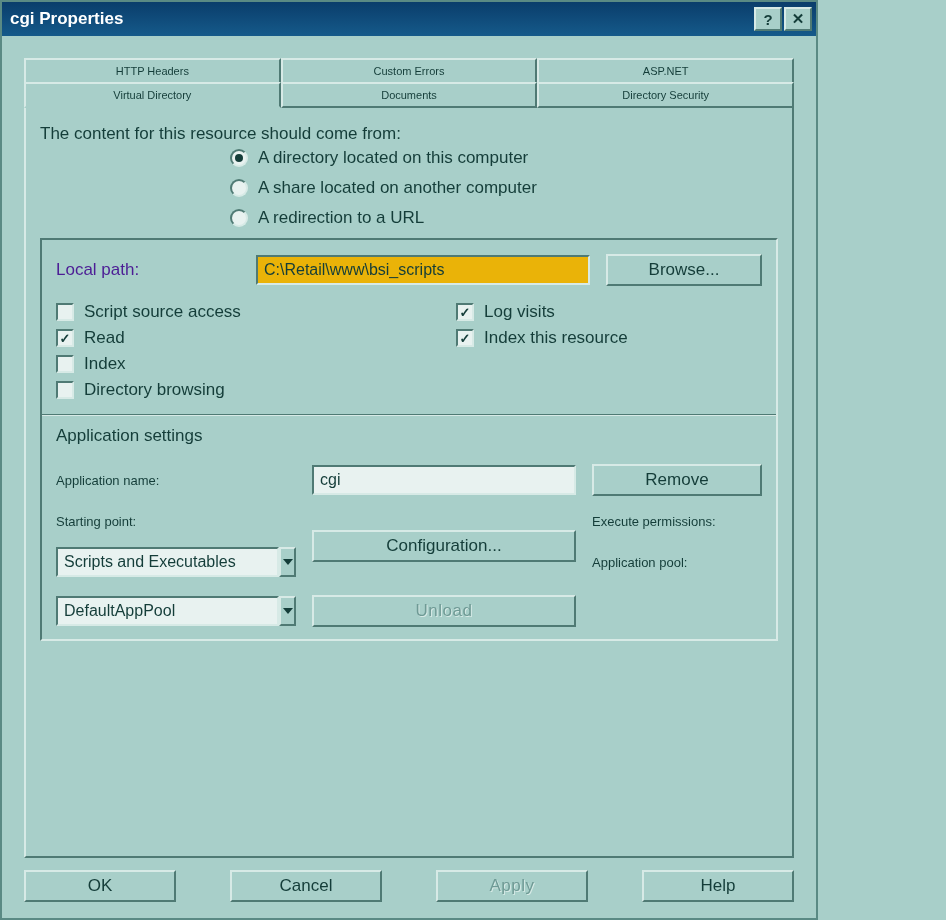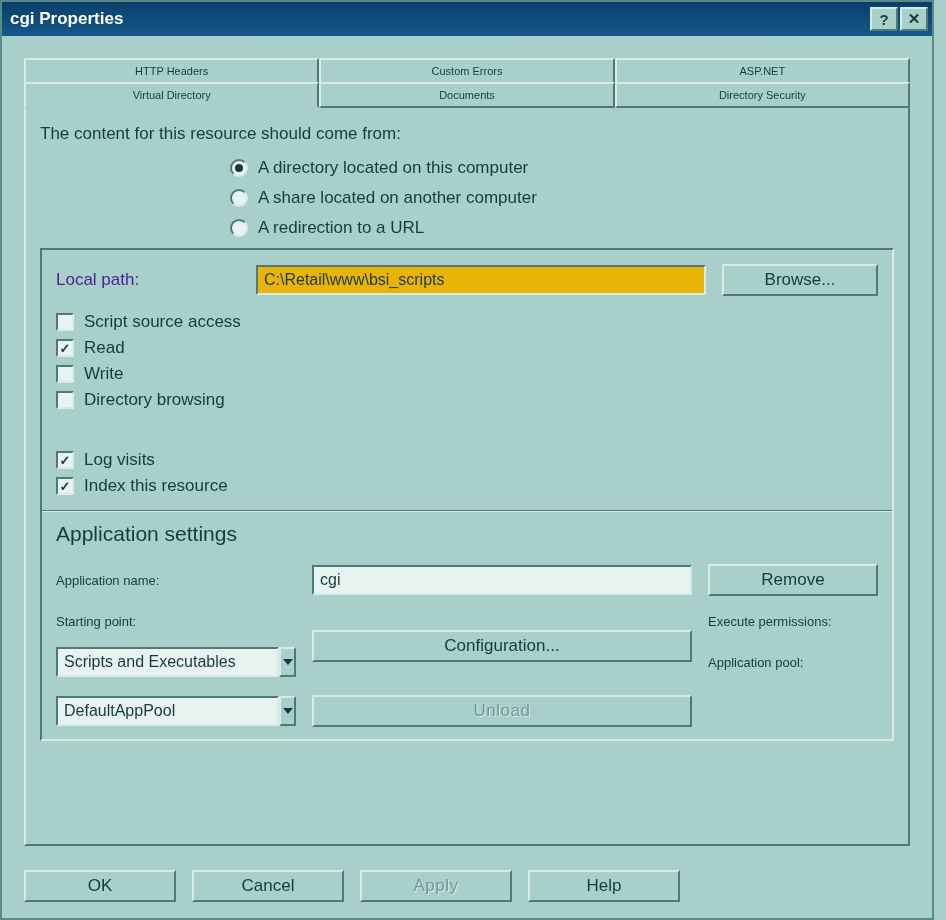--- a/index.html
+++ b/index.html
@@ -6,21 +6,21 @@
   body {
     margin: 0;
     font-family: Tahoma, Verdana, sans-serif;
     font-size: 15px;
     background: #a8cfc9;
     width: 946px;
     height: 920px;
     overflow: hidden;
   }
   .window {
-    width: 934px;
+    width: 818px;
     height: 920px;
     border: 2px solid #5a8a84;
     background: #a8cfc9;
     display: flex;
     flex-direction: column;
   }
   .titlebar {
     background: linear-gradient(#0a3d6b, #155a8a);
     color: #fff;
     display: flex;
@@ -83,21 +83,21 @@
   .tab-panel {
     border: 2px solid;
     border-color: #d7eae6 #4f7a74 #4f7a74 #d7eae6;
     margin-top: -2px;
     padding: 16px 14px 18px 14px;
     flex: 1;
   }
   .prompt {
     font-size: 17px;
     color: #143d39;
-    margin-bottom: 14px;
+    margin-bottom: 4px;
   }
   .radio-group {
     margin-left: 190px;
     margin-bottom: 5px;
   }
   .radio-row {
     display: flex;
     align-items: center;
     gap: 10px;
     margin-bottom: 10px;
@@ -168,21 +168,20 @@
   .btn.disabled {
     color: #6f9a95;
     text-shadow: 1px 1px 0 #d7eae6;
     letter-spacing: 0.5px;
   }
   .btn-gap { width: 16px; }
   
   .checks {
     display: flex;
     gap: 40px;
-    flex-direction: column;
   }
   .check-col {
     display: flex;
     flex-direction: column;
     gap: 6px;
   }
   .check-col.left { width: 360px; }
   .check-row {
     display: flex;
     align-items: center;
@@ -203,21 +202,21 @@
     font-weight: bold;
     color: #143d39;
   }
   .hr {
     height: 2px;
     background: #4f7a74;
     border-bottom: 1px solid #d7eae6;
     margin: 14px -14px 10px -14px;
   }
   .section-heading {
-    font-size: 21px;
+    font-size: 17px;
     color: #143d39;
     margin-bottom: 18px;
   }
   .app-grid {
     display: grid;
     grid-template-columns: 240px 1fr 170px;
     column-gap: 16px;
     row-gap: 18px;
     align-items: center;
   }
@@ -236,23 +235,23 @@
     background: #a8cfc9;
     border: 2px solid;
     border-color: #d7eae6 #4f7a74 #4f7a74 #d7eae6;
     display: flex;
     align-items: center;
     justify-content: center;
   }
   .caret svg { width: 10px; height: 6px; }
   .footer {
     display: flex;
-    justify-content: flex-start;
+    justify-content: space-between;
     gap: 16px;
-    padding-top: 24px;
+    padding-top: 12px;
   }
   .footer .btn { min-width: 152px; }
 </style>
 </head>
 <body>
 
 <div class="window">
 
   <div class="titlebar">
     <span class="title-text">cgi Properties</span>
@@ -308,21 +307,21 @@
             <div class="check-row">
               <span class="checkbox"></span>
               <span>Script source access</span>
             </div>
             <div class="check-row">
               <span class="checkbox">✓</span>
               <span>Read</span>
             </div>
             <div class="check-row">
               <span class="checkbox"></span>
-              <span>Write</span>
+              <span>Index</span>
             </div>
             <div class="check-row">
               <span class="checkbox"></span>
               <span>Directory browsing</span>
             </div>
           </div>
           <div class="check-col">
             <div class="check-row">
               <span class="checkbox">✓</span>
               <span>Log visits</span>

